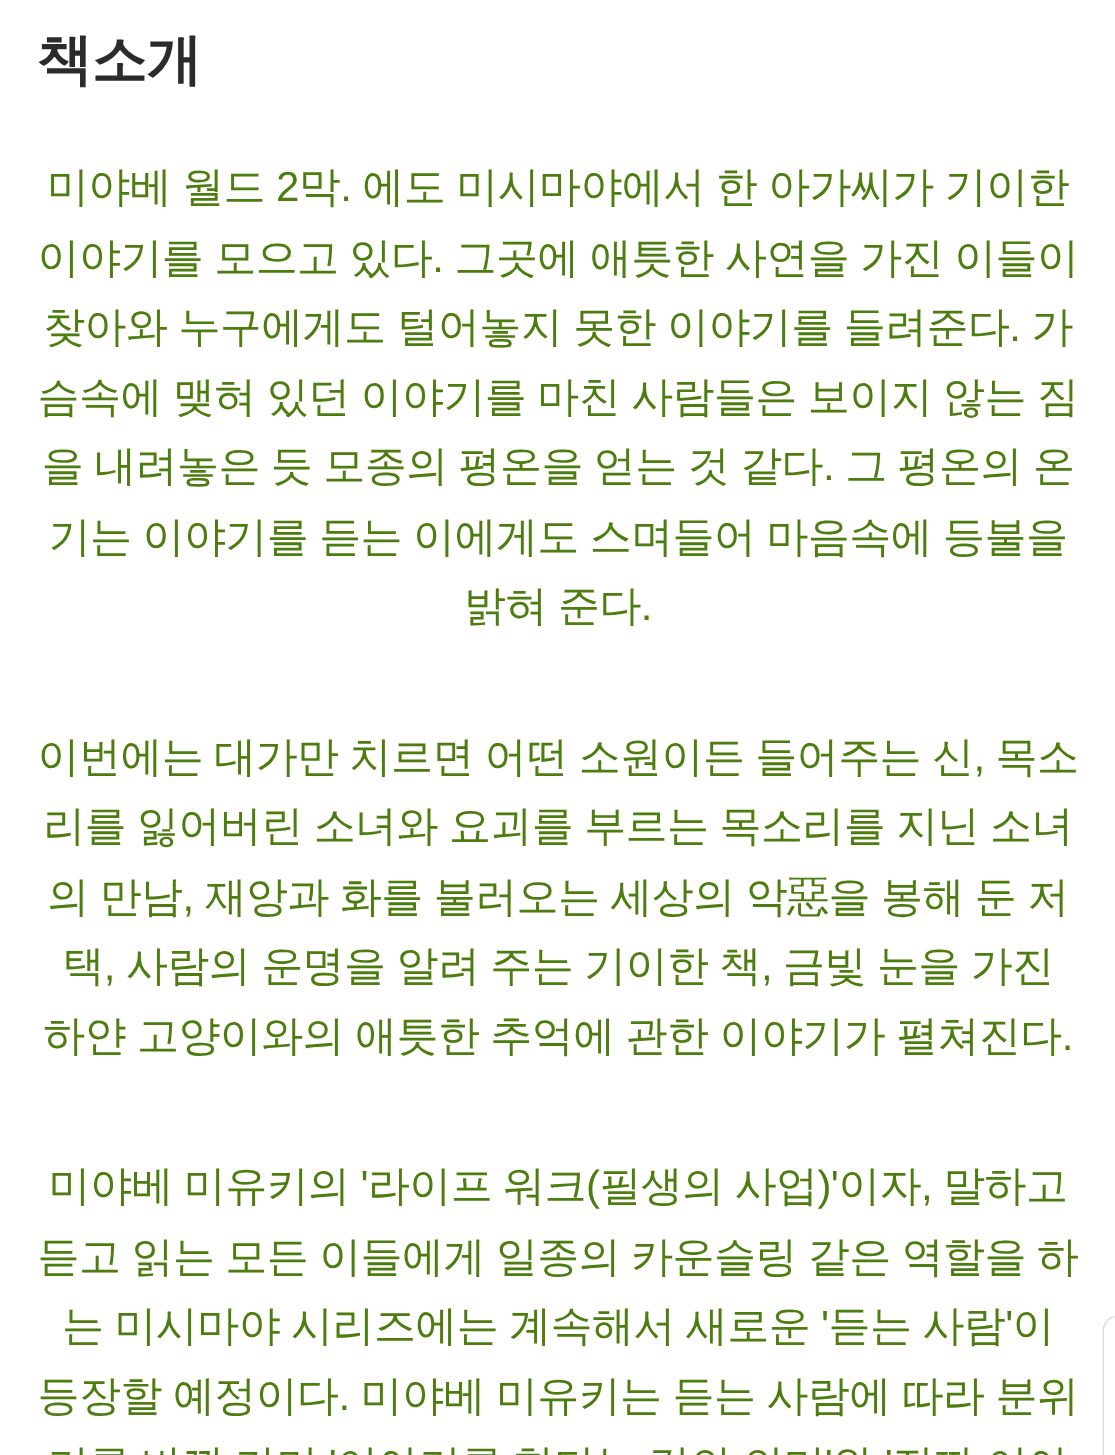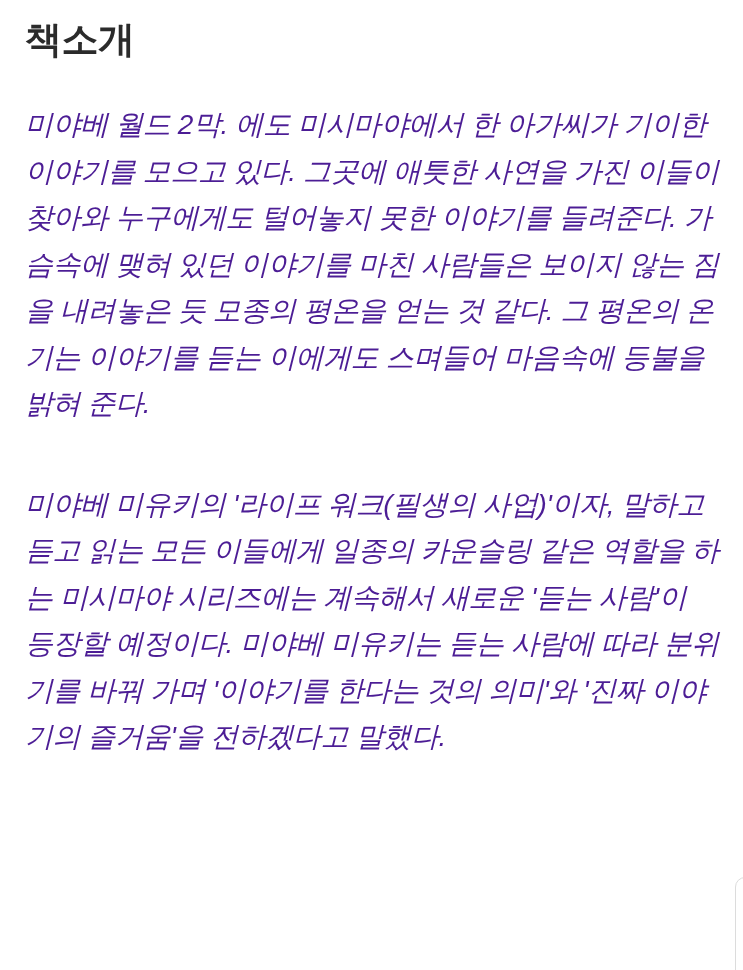--- a/index.html
+++ b/index.html
@@ -23,26 +23,25 @@
     line-height: 34px;
     font-weight: 700;
     color: #2b2b2b;
     margin: 0 0 45px 0;
     letter-spacing: -0.5px;
   }
   .paragraph {
     font-size: 28px;
     line-height: 46.5px;
     font-weight: 400;
-    color: #4c1d95;
+    color: #4d7c0f;
     letter-spacing: -0.4px;
     margin: 0 0 54px 0;
     word-break: break-all;
-    text-align: left;
-    font-style: italic;
+    text-align: center;
   }
   .paragraph:last-of-type {
     margin-bottom: 0;
   }
   .floating-button-partial {
     position: absolute;
     left: 735px;
     top: 877px;
     width: 50px;
     height: 140px;
@@ -56,20 +55,23 @@
 <body>
 
 <div class="content">
 
   <h2 class="section-title">책소개</h2>
 
   <p class="paragraph">
     <span>미야베 월드 2막. 에도 미시마야에서 한 아가씨가 기이한 이야기를 모으고 있다. 그곳에 애틋한 사연을 가진 이들이 찾아와 누구에게도 털어놓지 못한 이야기를 들려준다. 가슴속에 맺혀 있던 이야기를 마친 사람들은 보이지 않는 짐을 내려놓은 듯 모종의 평온을 얻는 것 같다. 그 평온의 온기는 이야기를 듣는 이에게도 스며들어 마음속에 등불을 밝혀 준다.</span>
   </p>
 
+  <p class="paragraph">
+    <span>이번에는 대가만 치르면 어떤 소원이든 들어주는 신, 목소리를 잃어버린 소녀와 요괴를 부르는 목소리를 지닌 소녀의 만남, 재앙과 화를 불러오는 세상의 악惡을 봉해 둔 저택, 사람의 운명을 알려 주는 기이한 책, 금빛 눈을 가진 하얀 고양이와의 애틋한 추억에 관한 이야기가 펼쳐진다.</span>
+  </p>
 
   <p class="paragraph">
     <span>미야베 미유키의 '라이프 워크(필생의 사업)'이자, 말하고 듣고 읽는 모든 이들에게 일종의 카운슬링 같은 역할을 하는 미시마야 시리즈에는 계속해서 새로운 '듣는 사람'이 등장할 예정이다. 미야베 미유키는 듣는 사람에 따라 분위기를 바꿔 가며 '이야기를 한다는 것의 의미'와 '진짜 이야기의 즐거움'을 전하겠다고 말했다.</span>
   </p>
 
 </div>
 
 <div class="floating-button-partial"></div>
 
 </body></html>

